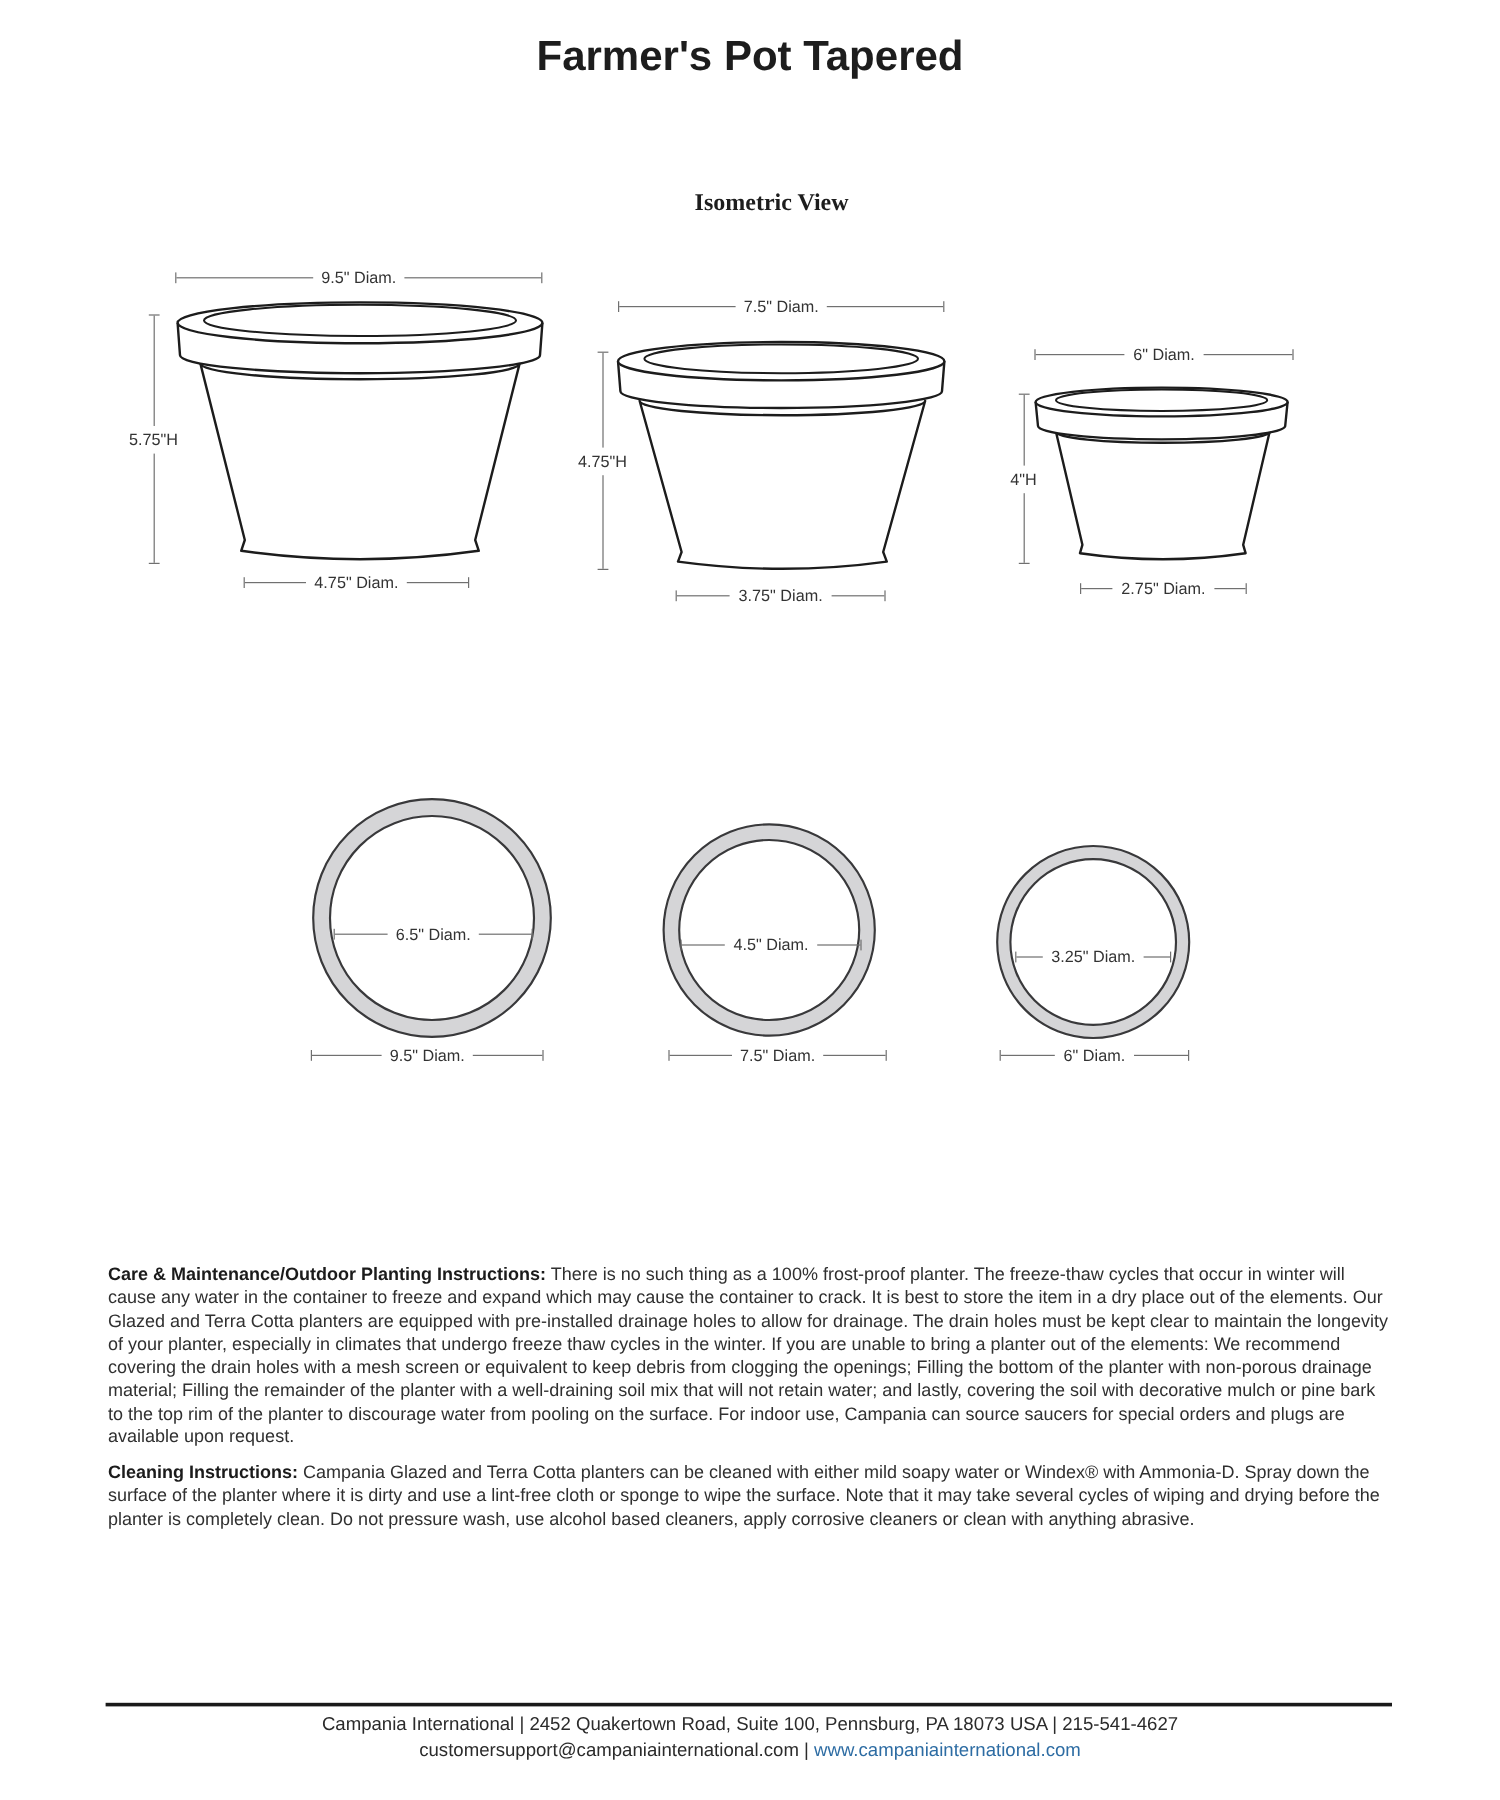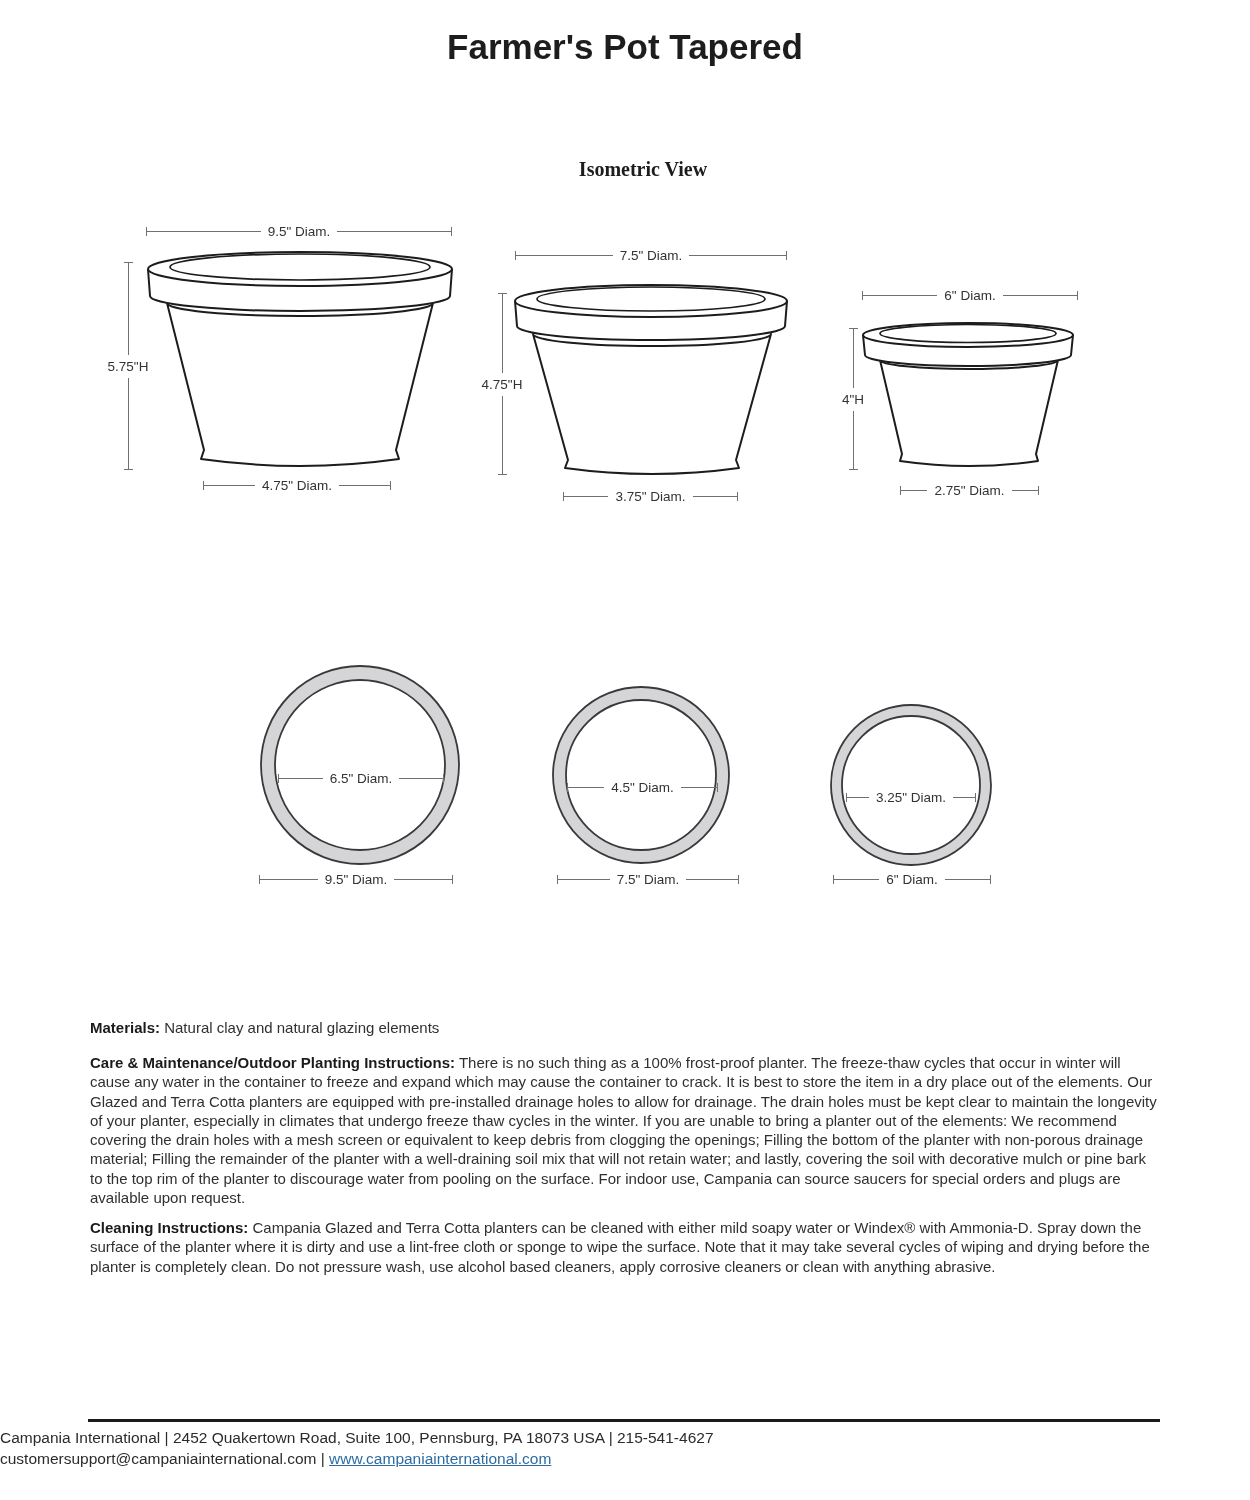--- a/index.html
+++ b/index.html
@@ -19,23 +19,23 @@
   .dimh .ln{flex:1;height:1px;background:var(--dim,#707070);}
   .dimh .lbl{padding:0 7px;font-size:13.5px;color:#333;white-space:nowrap;}
   .dimv{position:absolute;display:flex;flex-direction:column;align-items:center;width:58px;}
   .dimv .tick{width:9px;height:1px;background:var(--dim,#707070);}
   .dimv .ln{width:1px;flex:1;background:var(--dim,#707070);}
   .dimv .lbl{padding:4px 0;font-size:13.5px;color:#333;white-space:nowrap;}
   .sect{position:absolute;left:90px;width:1070px;margin:0;font-size:15px;line-height:19.3px;
         color:#303030;text-align:left;}
   .sect b{color:#1b1b1b;}
   .footer-rule{position:absolute;left:88px;top:1419px;width:1072px;height:3px;background:#1a1a1a;}
-  .footer{position:absolute;left:0;top:1427px;width:100%;text-align:left;
+  .footer{position:absolute;left:0;top:1427px;width:100%;text-align:center;
           font-size:15.5px;line-height:21px;color:#2b2b2b;}
-  .footer a{color:var(--link,#2d6ca3);text-decoration:underline;cursor:pointer;}
+  .footer a{color:var(--link,#2d6ca3);cursor:pointer;}
 </style>
 </head>
 <body>
 
 <div class="page">
 
   <div class="title">Farmer's Pot Tapered</div>
 
   <div class="viewhead" style="top:158px;">Isometric View</div>
 
@@ -174,21 +174,20 @@
     <span class="tick"></span>
   </div>
   <div class="dimh" style="left:833px;top:871px;width:158px;">
     <span class="tick"></span>
     <span class="ln"></span>
     <span class="lbl">6" Diam.</span>
     <span class="ln"></span>
     <span class="tick"></span>
   </div>
 
-  <p class="sect" style="top:1018px;"><b>Materials:</b><span> Natural clay and natural glazing elements</span></p>
 
   <p class="sect" style="top:1053px;"><b>Care &amp; Maintenance/Outdoor Planting Instructions:</b><span> There is no such thing as a 100% frost-proof planter. The freeze-thaw cycles that occur in winter will cause any water in the container to freeze and expand which may cause the container to crack. It is best to store the item in a dry place out of the elements. Our Glazed and Terra Cotta planters are equipped with pre-installed drainage holes to allow for drainage. The drain holes must be kept clear to maintain the longevity of your planter, especially in climates that undergo freeze thaw cycles in the winter. If you are unable to bring a planter out of the elements: We recommend covering the drain holes with a mesh screen or equivalent to keep debris from clogging the openings; Filling the bottom of the planter with non-porous drainage material; Filling the remainder of the planter with a well-draining soil mix that will not retain water; and lastly, covering the soil with decorative mulch or pine bark to the top rim of the planter to discourage water from pooling on the surface. For indoor use, Campania can source saucers for special orders and plugs are available upon request.</span></p>
 
   <p class="sect" style="top:1218px;"><b>Cleaning Instructions:</b><span> Campania Glazed and Terra Cotta planters can be cleaned with either mild soapy water or Windex® with Ammonia-D. Spray down the surface of the planter where it is dirty and use a lint-free cloth or sponge to wipe the surface. Note that it may take several cycles of wiping and drying before the planter is completely clean. Do not pressure wash, use alcohol based cleaners, apply corrosive cleaners or clean with anything abrasive.</span></p>
 
   <div class="footer-rule"></div>
   <div class="footer">
     <div>Campania International | 2452 Quakertown Road, Suite 100, Pennsburg, PA 18073 USA | 215-541-4627</div>
     <div><span>customersupport@campaniainternational.com | </span><a>www.campaniainternational.com</a></div>
   </div>

